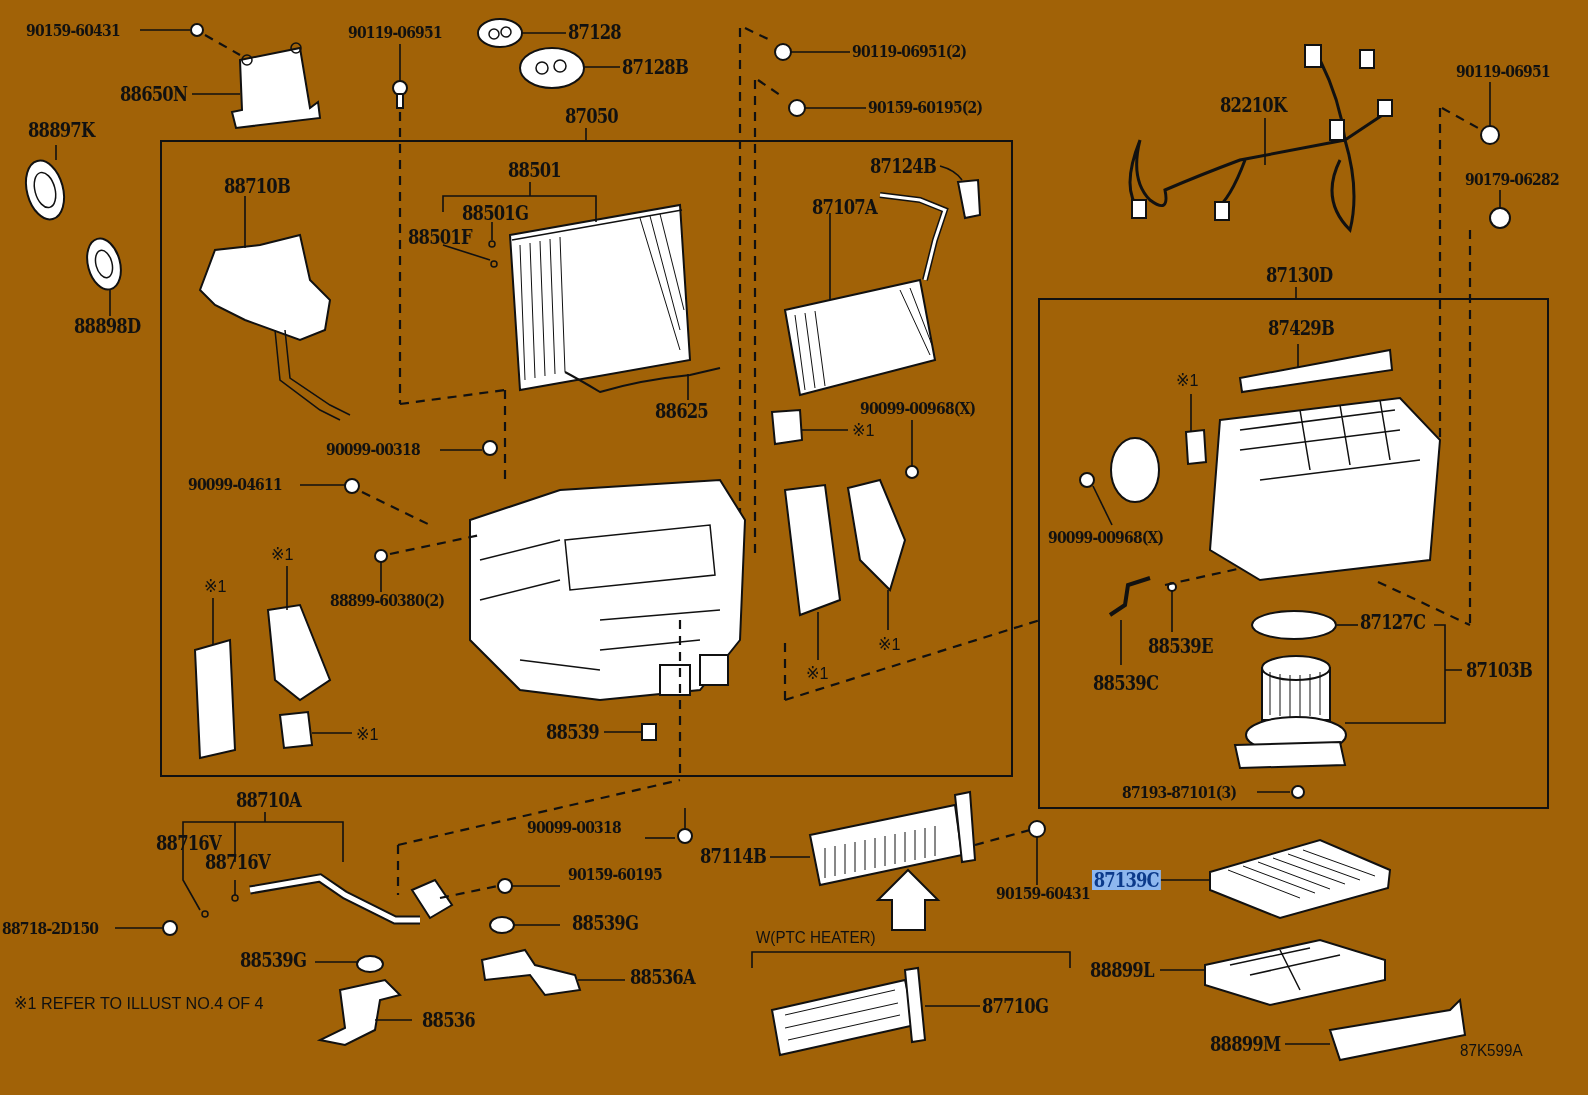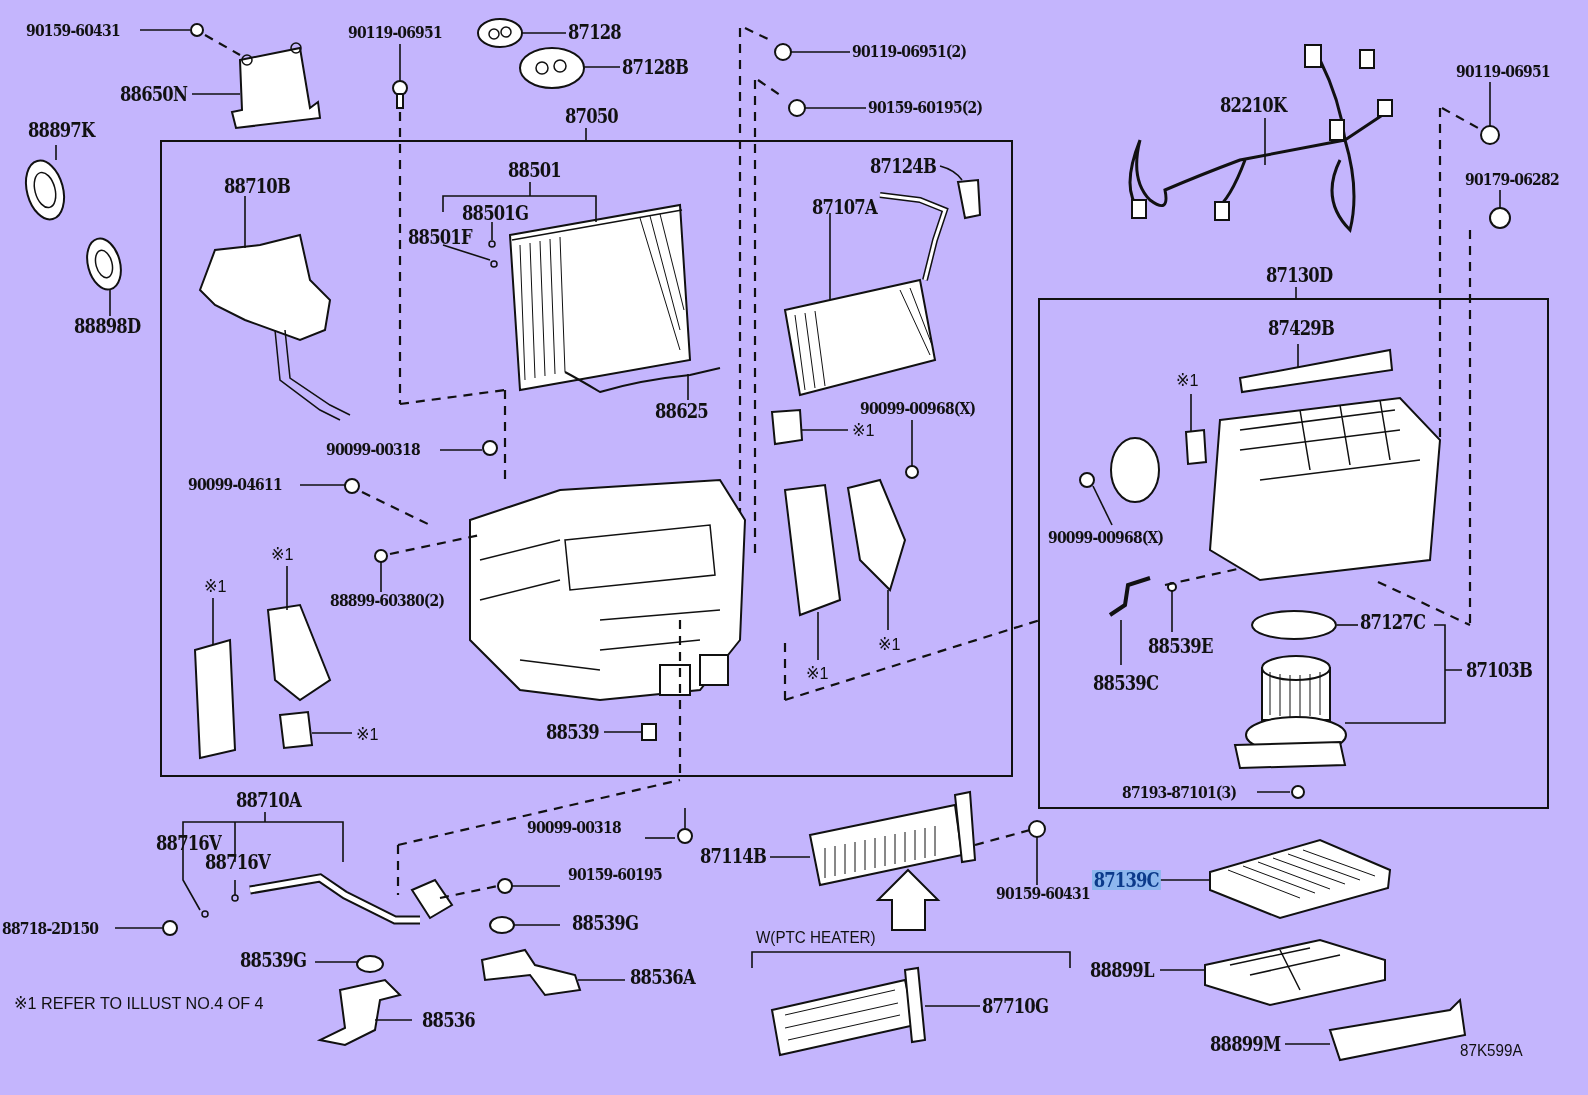--- a/index.html
+++ b/index.html
@@ -1,16 +1,16 @@
 <!DOCTYPE html>
 <html><head>
 <meta charset="utf-8">
 <style>
   html,body{margin:0;padding:0;background:#fff;}
-  #stage{position:relative;width:1588px;height:1095px;background:#c4b5fd;overflow:hidden;font-family:"DejaVu Sans Mono","Liberation Mono",monospace;}
+  #stage{position:relative;width:1588px;height:1095px;background:#a16207;overflow:hidden;font-family:"DejaVu Sans Mono","Liberation Mono",monospace;}
   svg#art{position:absolute;left:0;top:0;}
   .lbl{position:absolute;font-family:"DejaVu Serif","Liberation Serif",serif;font-weight:bold;font-size:20px;color:#111;letter-spacing:-1px;white-space:nowrap;line-height:1;transform:scaleX(0.82);transform-origin:left top;cursor:pointer;}
   .lbl.sm{font-size:17px;}
   .note{position:absolute;font-family:"Liberation Sans","DejaVu Sans",sans-serif;font-size:17px;color:#111;white-space:nowrap;line-height:1;transform:scaleX(0.95);transform-origin:left top;}
   .hl{background:#8db7ee;color:#0b3a8a;padding:0 2px;}
   .part{fill:#fff;stroke:#111;stroke-width:2;}
   .thin{fill:none;stroke:#111;stroke-width:1.5;}
   .lead{fill:none;stroke:#111;stroke-width:1.6;}
   .dash{fill:none;stroke:#111;stroke-width:2.2;stroke-dasharray:9 7;}
   .box{fill:none;stroke:#111;stroke-width:2;}

